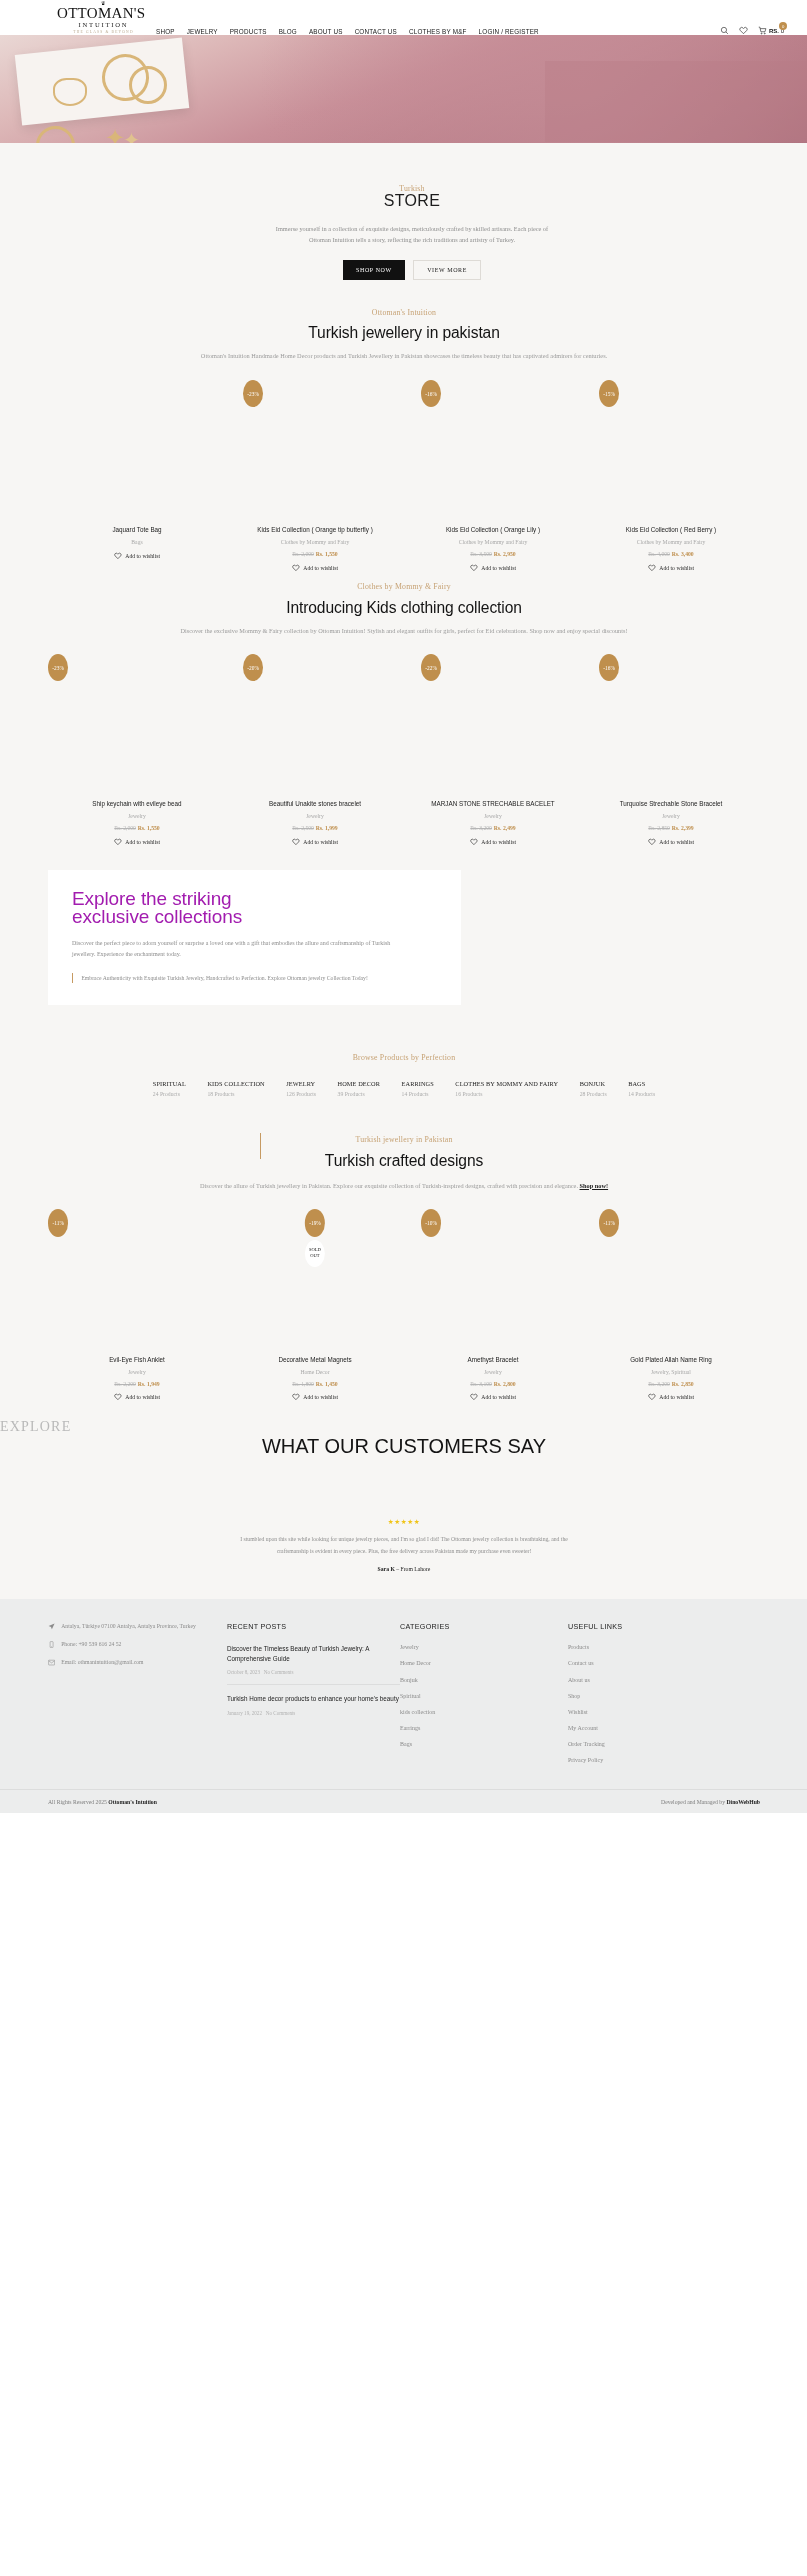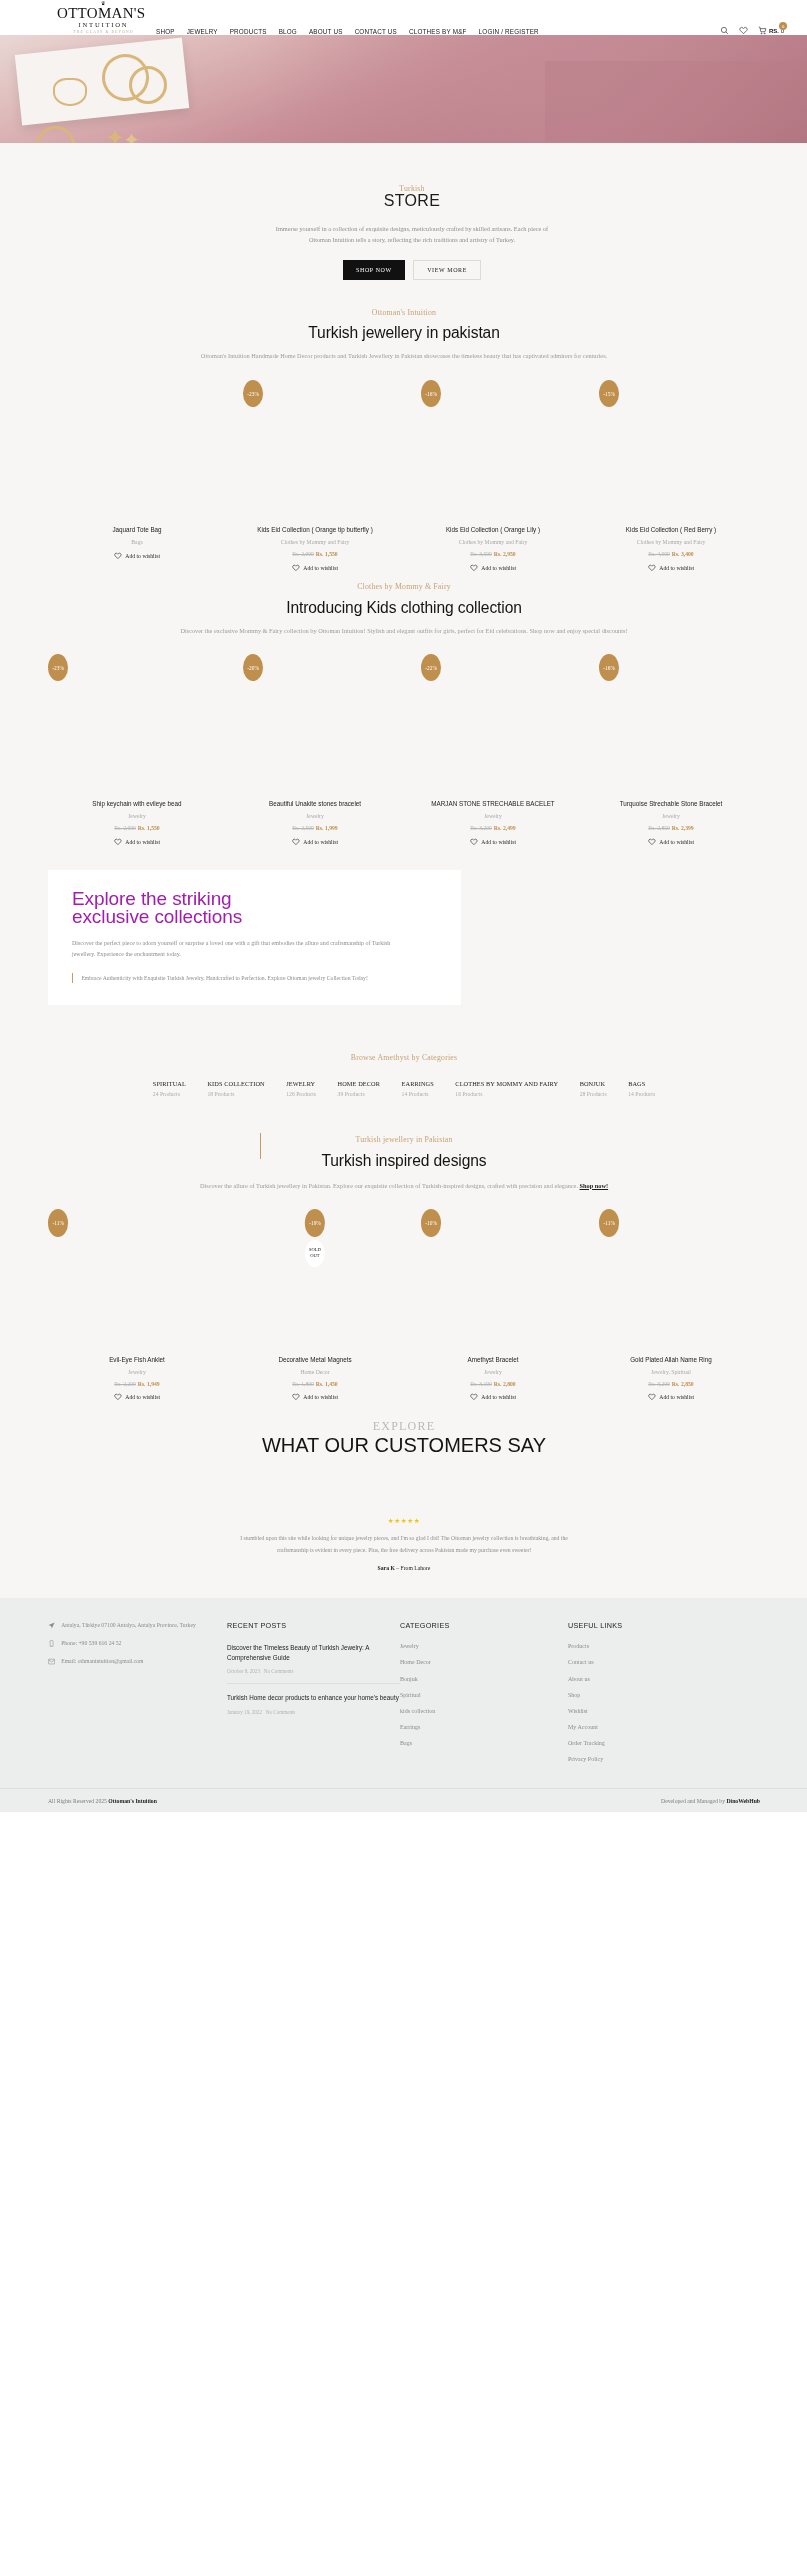--- a/index.html
+++ b/index.html
@@ -189,22 +189,22 @@
   .ti-sec { padding:21.5px 0 0; position:relative; }
   .ti-bar {
     width:1.2px; height:26px; background:#c69a62; position:absolute;
     left:260px; top:20.3px;
   }
   .shopnow { color:#1b1b1b; font-weight:700; }
 
   
   .test-sec { padding:18px 0 27.5px; }
   .test-eyebrow {
-    font-family:"Liberation Serif", serif; font-size:12px; color:#b9b9b9;
-    text-align:center; letter-spacing:1.2px;
+    font-family:"Liberation Serif", serif; font-size:14px; color:#b9b9b9;
+    letter-spacing:1.2px;
   }
   .test-h { text-align:center; font-size:20px; font-weight:400; color:#141414; margin-top:0; }
   .stars { text-align:center; color:#f0c419; font-size:6.6px; letter-spacing:0.6px; margin-top:60px; }
   .test-body {
     text-align:center; font-family:"Liberation Serif", serif; font-size:5.7px;
     color:#8e8e8e; line-height:11.4px; width:359px; margin:8.4px auto 0;
   }
   .test-author {
     text-align:center; font-family:"Liberation Serif", serif; font-size:5.7px;
     color:#1b1b1b; margin-top:8.4px;
@@ -439,21 +439,21 @@
 
 <div class="explore-band">
   <div class="explore-card">
     <h2><span>Explore the striking</span><br><span>exclusive collections</span></h2>
     <p>Discover the perfect piece to adorn yourself or surprise a loved one with a gift that embodies the allure and craftsmanship of Turkish jewellery. Experience the enchantment today.</p>
     <div class="quote">Embrace Authenticity with Exquisite Turkish Jewelry, Handcrafted to Perfection. Explore Ottoman jewelry Collection Today!</div>
   </div>
 </div>
 
 <div class="sec cat-sec">
-  <div class="eyebrow serif">Browse Amethyst by Categories</div>
+  <div class="eyebrow serif">Browse Products by Perfection</div>
   <div class="cat-row">
     <div class="cat-item">
       <div class="cat-title">SPIRITUAL</div>
       <div class="cat-count">24 Products</div>
     </div>
     <div class="cat-item">
       <div class="cat-title">KIDS COLLECTION</div>
       <div class="cat-count">18 Products</div>
     </div>
     <div class="cat-item">
@@ -479,21 +479,21 @@
     <div class="cat-item">
       <div class="cat-title">BAGS</div>
       <div class="cat-count">14 Products</div>
     </div>
   </div>
 </div>
 
 <div class="sec ti-sec">
   <div class="ti-bar"></div>
   <div class="eyebrow serif">Turkish jewellery in Pakistan</div>
-  <div class="h-big" style="margin-top:8.4px;">Turkish inspired designs</div>
+  <div class="h-big" style="margin-top:8.4px;">Turkish crafted designs</div>
   <div class="sub-p" style="margin-top:10.8px;">
     <span>Discover the allure of Turkish jewellery in Pakistan. Explore our exquisite collection of Turkish-inspired designs, crafted with precision and elegance.</span> <a href="#" class="shopnow">Shop now!</a>
   </div>
 
   <div class="prod-grid" style="margin-top:13px;">
     <div class="prod">
       <div class="prod-media">
         <div class="badge left" style="left:0;">-11%</div>
       </div>
       <div class="p-name">Evil-Eye Fish Anklet</div>

